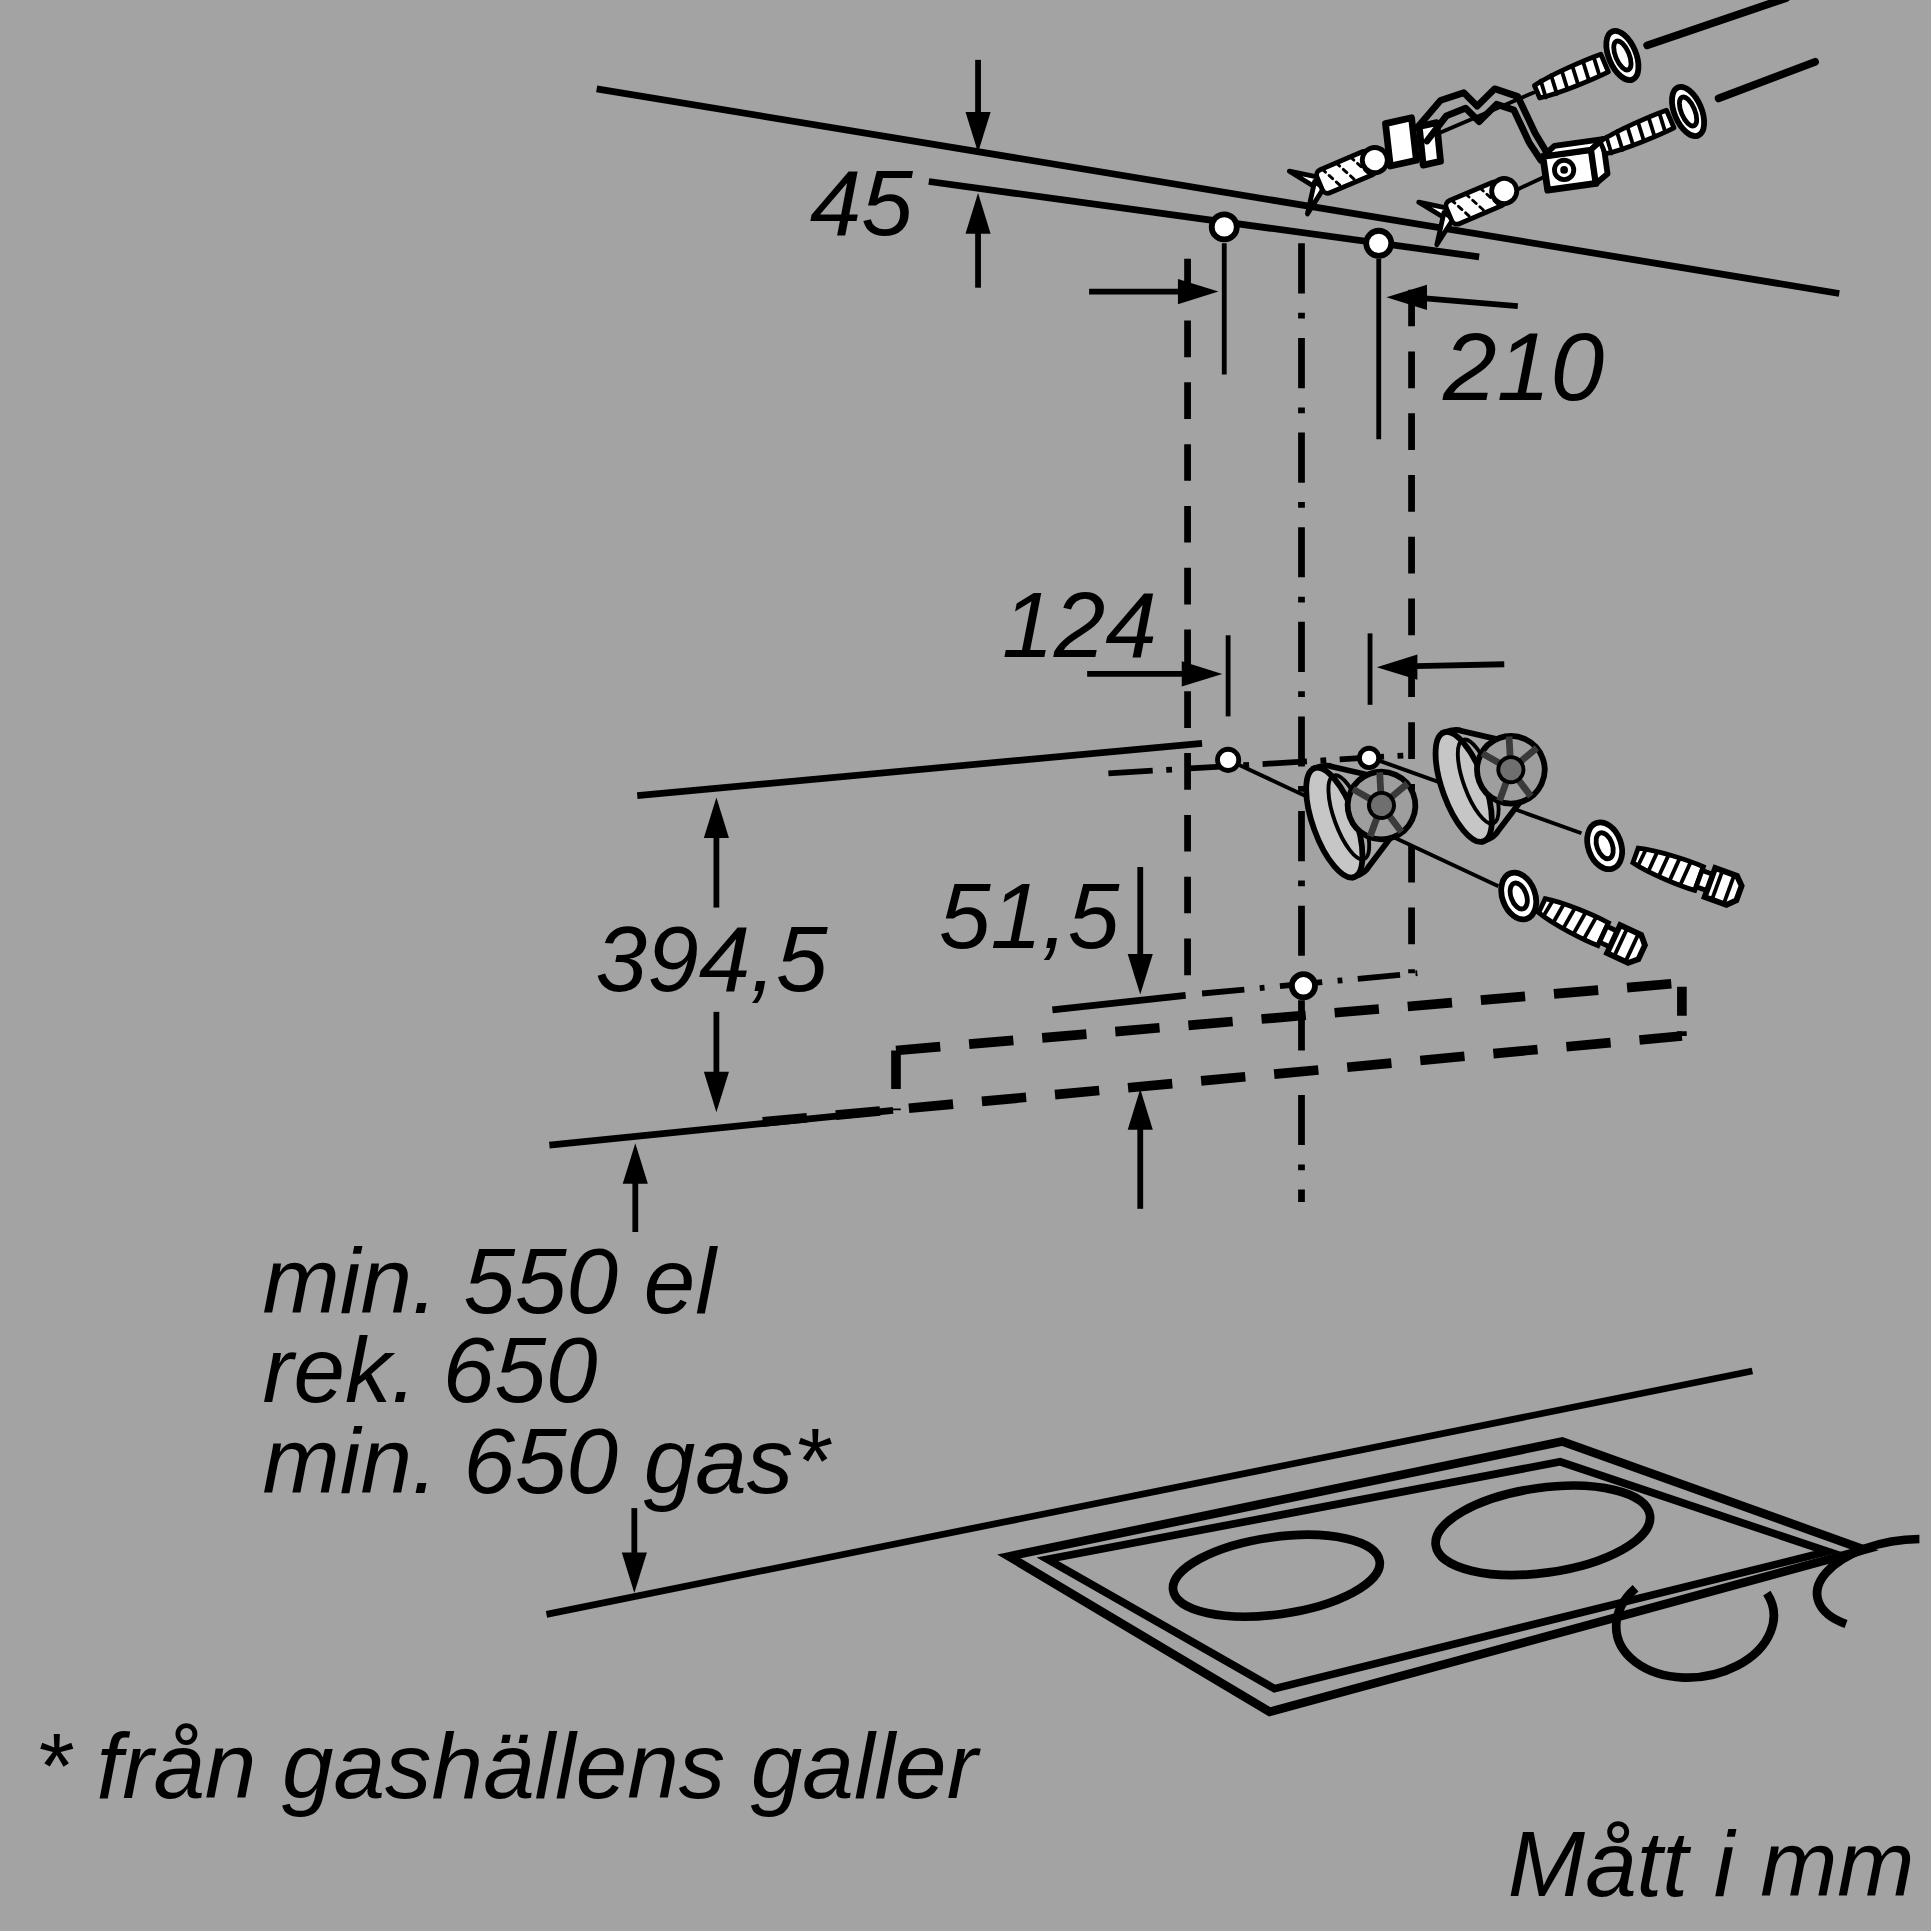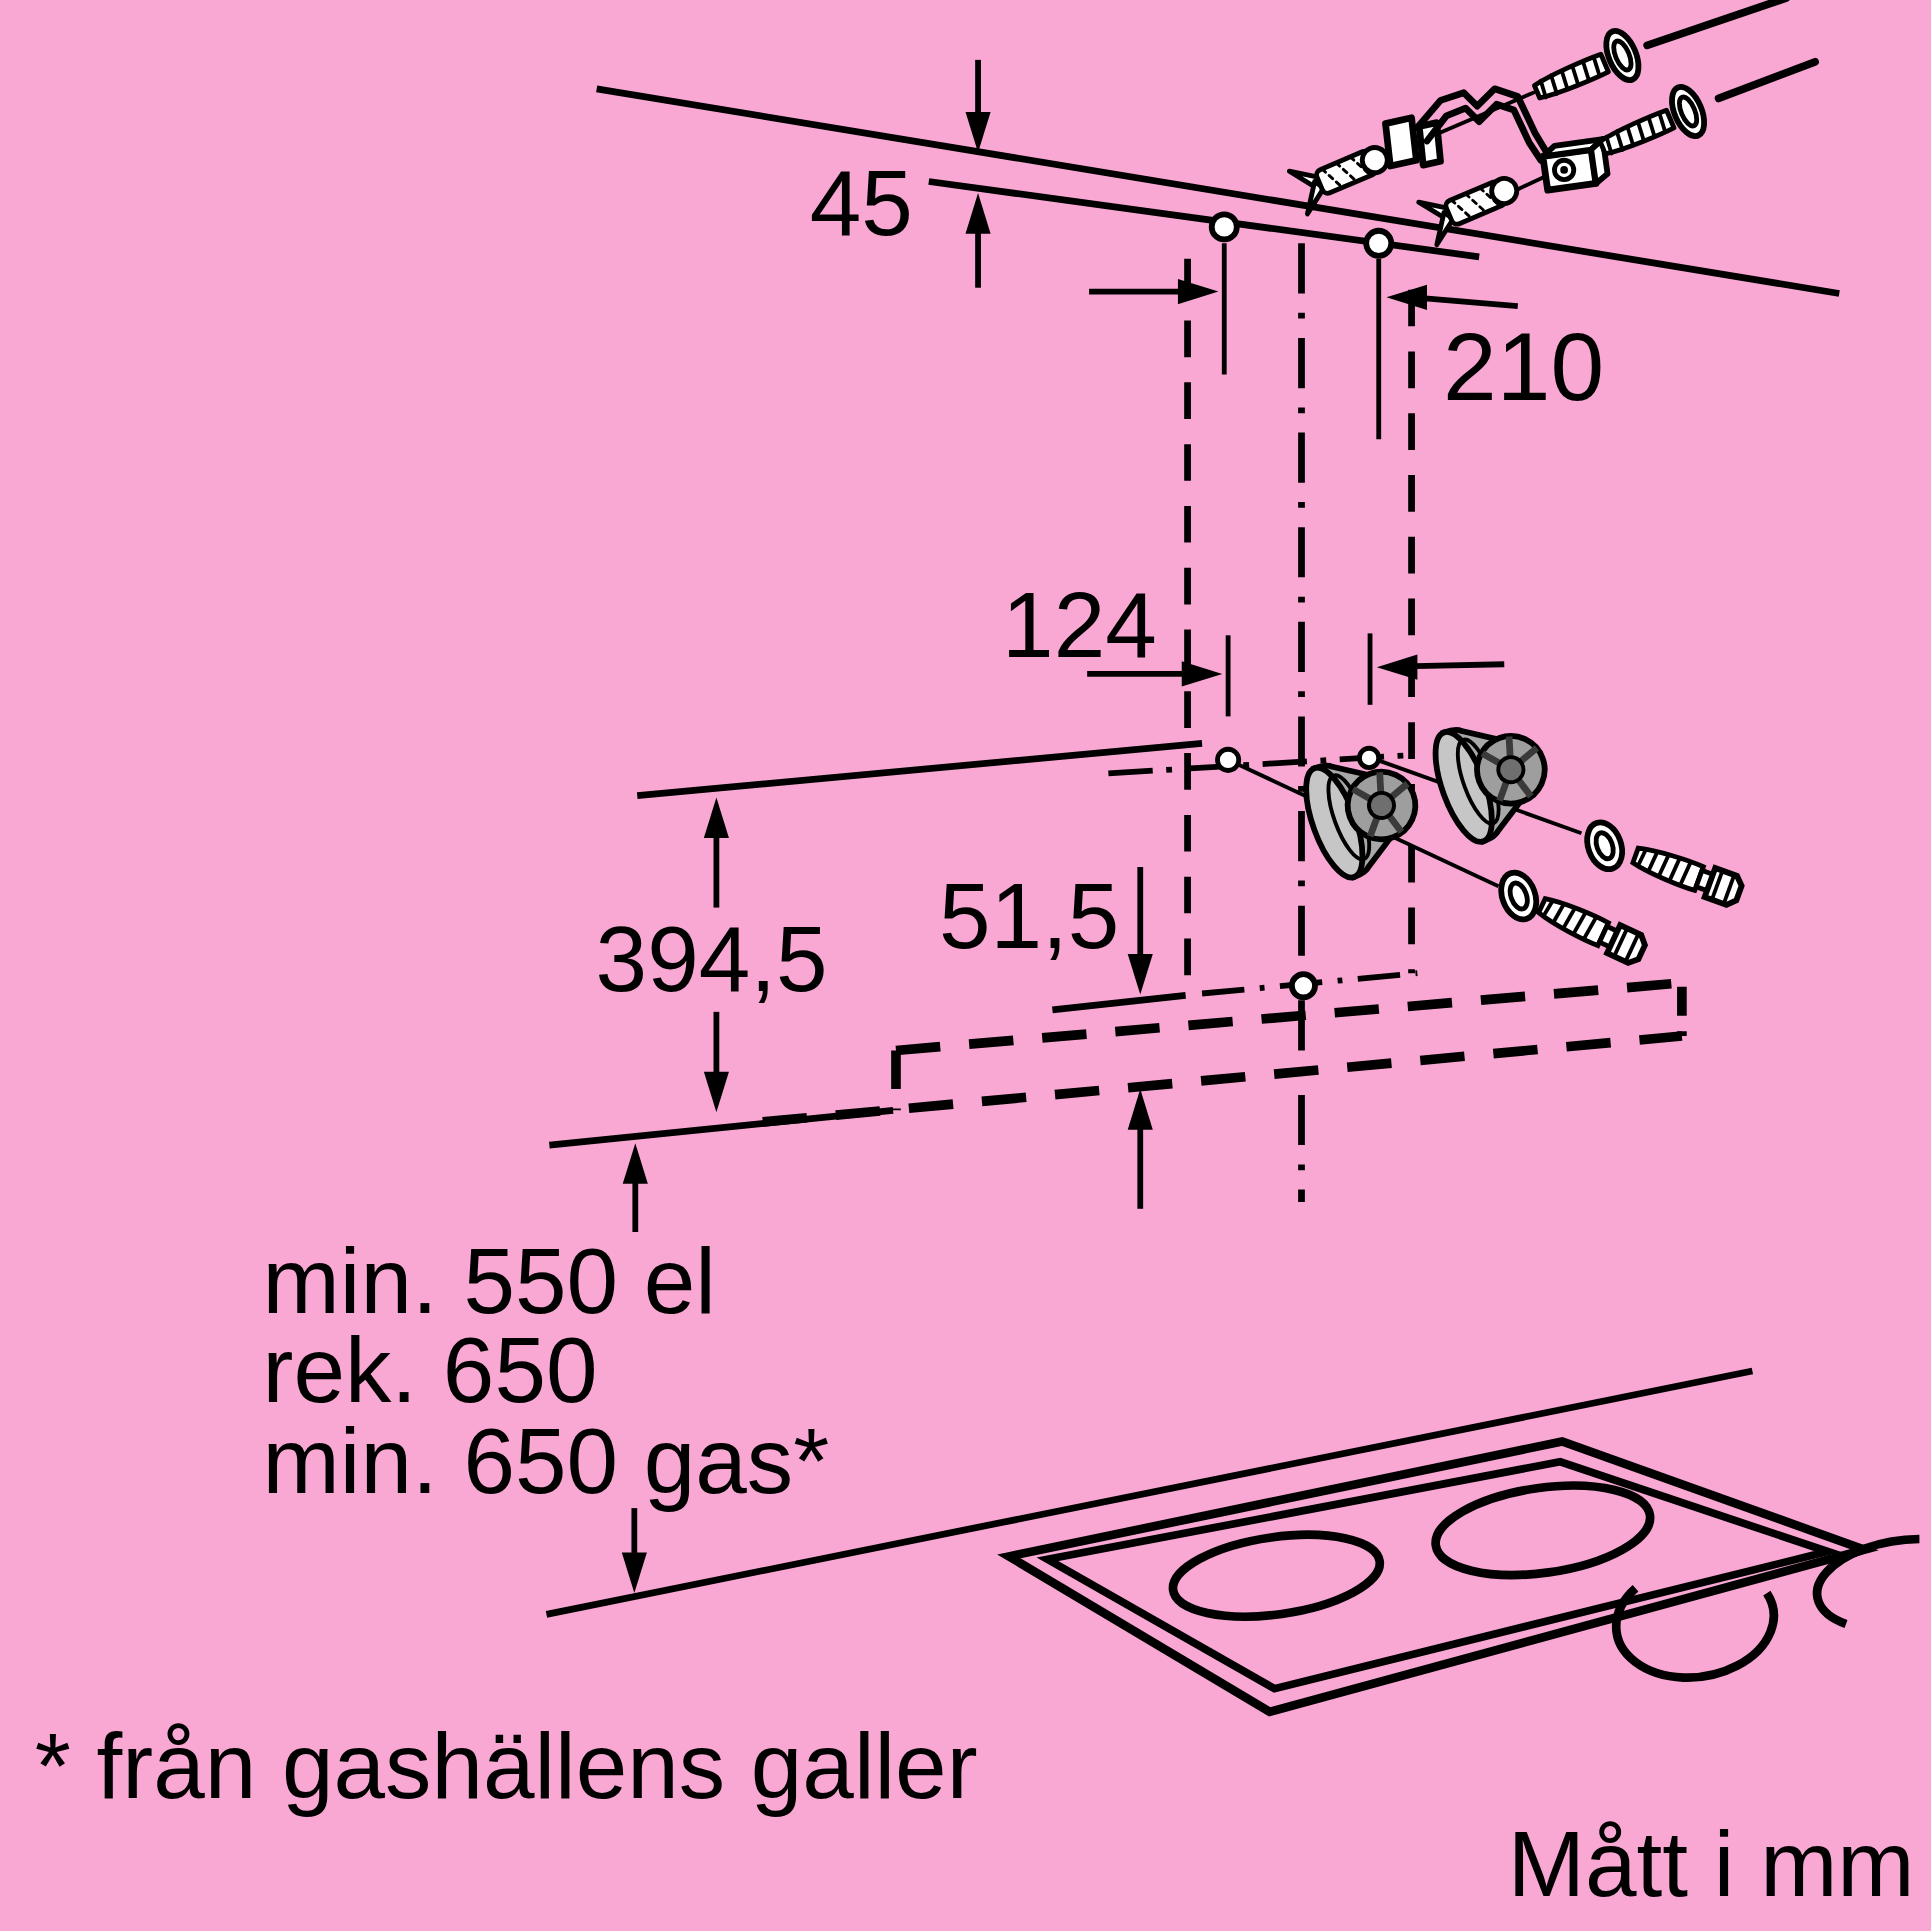--- a/index.html
+++ b/index.html
@@ -1,18 +1,19 @@
 <!DOCTYPE html>
 <html><head>
 <meta charset="utf-8">
 <style>
   html,body{margin:0;padding:0;background:#ffffff;}
   .page{
-    width:1931px;height:1931px;position:relative;background:#f9a8d4;
+    width:1931px;height:1931px;position:relative;background:#a3a3a3;
     font-family:"Liberation Sans", sans-serif;
+    font-style:italic;
   }
   svg{display:block}
   text{
     font-family:"Liberation Sans", sans-serif;
     fill:#000;
   }
   .dim-label{font-size:96px;}
   .dim-label-big{font-size:100px;}
   .note-label{font-size:96px;}
 </style>

